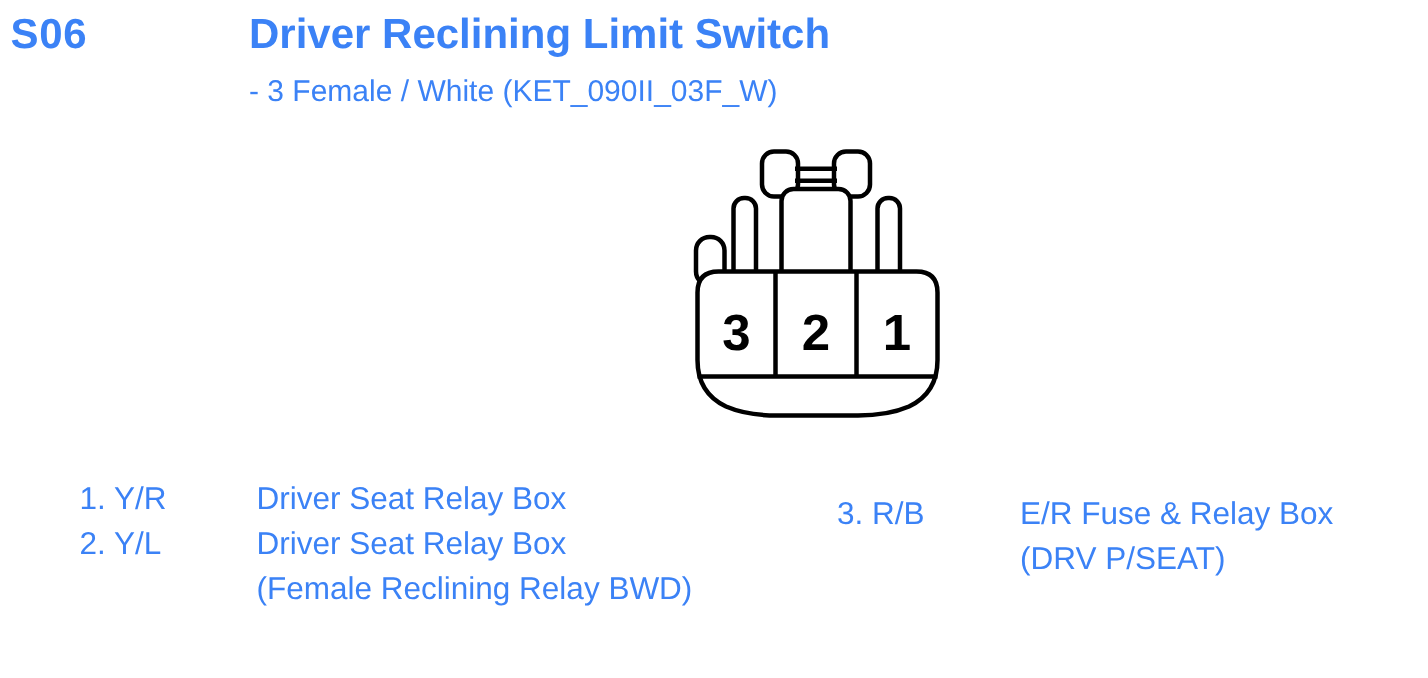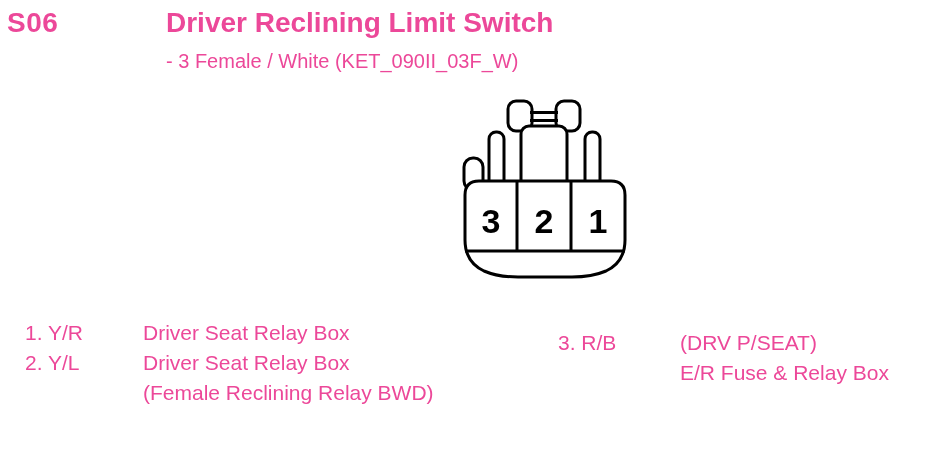--- a/index.html
+++ b/index.html
@@ -3,21 +3,21 @@
 <meta charset="utf-8">
 <style>
   * { margin: 0; padding: 0; box-sizing: border-box; }
   html, body { background: #ffffff; }
   .page {
     position: relative;
     width: 952px;
     height: 452px;
     background: #ffffff;
     font-family: "Liberation Sans", sans-serif;
-    color: #ec4899;
+    color: #3b82f6;
     overflow: hidden;
   }
   .connector-id {
     position: absolute;
     left: 7px;
     top: 7px;
     font-size: 28px;
     font-weight: bold;
     letter-spacing: 0.5px;
   }
@@ -49,21 +49,21 @@
     fill: #000000;
   }
   .pin-list {
     position: absolute;
     font-size: 21px;
     line-height: 30px;
   }
   .pin-list.left { left: 25px; top: 318px; }
   .pin-list.right { left: 558px; top: 328px; }
   .pin-row { display: grid; }
-  .pin-list.left .pin-row { grid-template-columns: 118px auto; }
+  .pin-list.left .pin-row { grid-template-columns: 118px auto; margin-left: 28px; }
   .pin-list.right .pin-row { grid-template-columns: 122px auto; }
   .pin-num { white-space: nowrap; }
 </style>
 </head>
 <body>
 
 <div class="page">
 
   <div class="connector-id">S06</div>
   <div class="page-title">Driver Reclining Limit Switch</div>
@@ -111,19 +111,19 @@
         <div>Driver Seat Relay Box</div>
         <div>(Female Reclining Relay BWD)</div>
       </div>
     </div>
   </div>
 
   <div class="pin-list right">
     <div class="pin-row">
       <div class="pin-num"><span>3.</span> <span>R/B</span></div>
       <div class="pin-desc">
+        <div>E/R Fuse &amp; Relay Box</div>
         <div>(DRV P/SEAT)</div>
-        <div>E/R Fuse &amp; Relay Box</div>
       </div>
     </div>
   </div>
 
 </div>
 
 </body></html>

